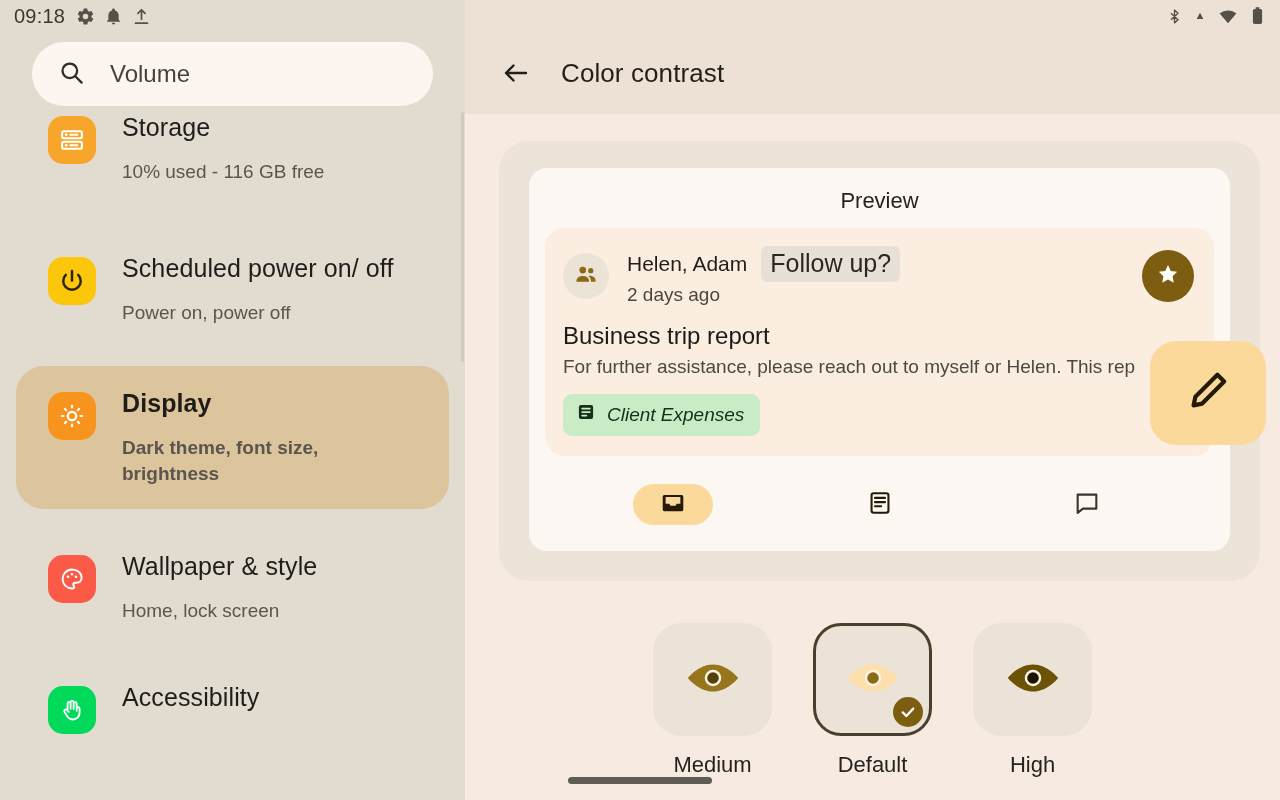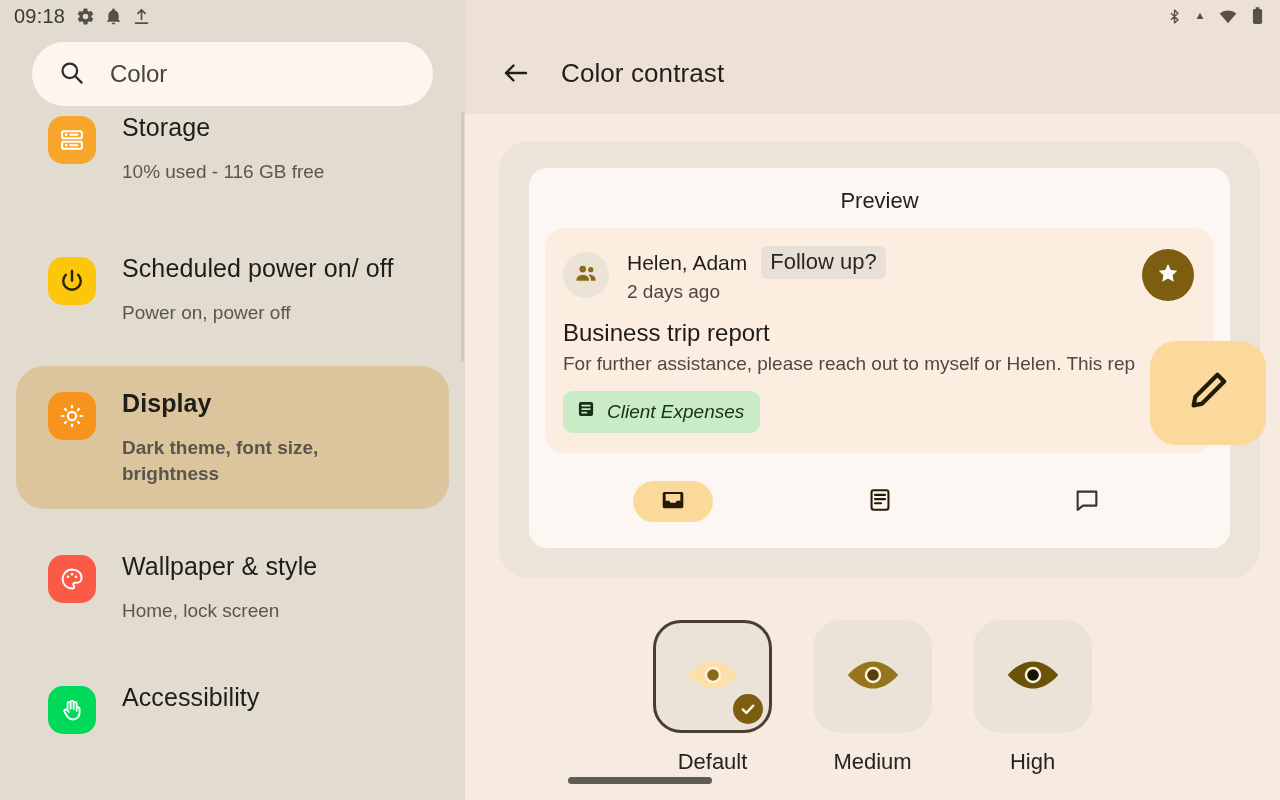--- a/index.html
+++ b/index.html
@@ -147,21 +147,21 @@
     display: flex; align-items: center; justify-content: center;
     flex: none;
   }
   .mail-meta { flex: 1; min-width: 0; }
   .meta-top { display: flex; align-items: center; gap: 14px; }
   .sender { font-size: 21px; color: #211f1b; }
   .chip-follow {
     background: #e8e0d6;
     border-radius: 6px;
     padding: 3px 9px 4px 9px;
-    font-size: 22px;
+    font-size: 25px;
     color: #2a2722;
     white-space: nowrap;
   }
   .mail-time { font-size: 19px; color: #4b4740; margin-top: 2px; }
   .star-fab {
     width: 52px; height: 52px; border-radius: 50%;
     background: #7d5e10;
     display: flex; align-items: center; justify-content: center;
     flex: none;
   }
@@ -271,21 +271,21 @@
   </div>
 
   <div class="searchwrap">
     <div class="searchbar">
       <span>
         <svg width="27" height="27" viewBox="0 0 24 24" fill="none" stroke="#2f2c27" stroke-width="2">
             <circle cx="10.5" cy="10.5" r="6.5"></circle>
             <path d="M15.4 15.4L21 21" stroke-linecap="round"></path>
           </svg>
       </span>
-      <span class="ph">Color</span>
+      <span class="ph">Volume</span>
     </div>
   </div>
 
   <div class="settings-list">
 
     <div class="srow" style="padding-top:2px;">
       <span class="sicon" style="background:#f7a52b;">
         <svg width="28" height="28" viewBox="0 0 24 24" fill="none" stroke="#fff" stroke-width="1.8">
             <rect x="3.5" y="4.5" width="17" height="6" rx="1.6"></rect>
             <rect x="3.5" y="13.5" width="17" height="6" rx="1.6"></rect>
@@ -477,20 +477,33 @@
             </span>
           </span>
         </span>
       </div>
 
     </div>
   </div>
 
   <div class="contrast-row">
 
+    <div class="opt">
+      <div class="swatch">
+        <span>
+          <svg width="62" height="40" viewBox="0 0 64 40">
+            <path d="M32 6C17 6 6 20 6 20s11 14 26 14 26-14 26-14S47 6 32 6z" fill="#96751c"></path>
+            <circle cx="32" cy="20" r="8.5" fill="#fdf3e2"></circle>
+            <circle cx="32" cy="20" r="6" fill="#54400a"></circle>
+          </svg>
+        </span>
+      </div>
+      <div class="olabel">Medium</div>
+    </div>
+
     <div class="opt selected">
       <div class="swatch">
         <span>
           <svg width="62" height="40" viewBox="0 0 64 40">
             <path d="M32 6C17 6 6 20 6 20s11 14 26 14 26-14 26-14S47 6 32 6z" fill="#fcdfab"></path>
             <circle cx="32" cy="20" r="8.5" fill="#fdf3e2"></circle>
             <circle cx="32" cy="20" r="6" fill="#8a6a16"></circle>
           </svg>
         </span>
         <span class="check">
@@ -499,33 +512,20 @@
             </svg>
         </span>
       </div>
       <div class="olabel">Default</div>
     </div>
 
     <div class="opt">
       <div class="swatch">
         <span>
           <svg width="62" height="40" viewBox="0 0 64 40">
-            <path d="M32 6C17 6 6 20 6 20s11 14 26 14 26-14 26-14S47 6 32 6z" fill="#96751c"></path>
-            <circle cx="32" cy="20" r="8.5" fill="#fdf3e2"></circle>
-            <circle cx="32" cy="20" r="6" fill="#54400a"></circle>
-          </svg>
-        </span>
-      </div>
-      <div class="olabel">Medium</div>
-    </div>
-
-    <div class="opt">
-      <div class="swatch">
-        <span>
-          <svg width="62" height="40" viewBox="0 0 64 40">
             <path d="M32 6C17 6 6 20 6 20s11 14 26 14 26-14 26-14S47 6 32 6z" fill="#6b5206"></path>
             <circle cx="32" cy="20" r="8.5" fill="#fdf3e2"></circle>
             <circle cx="32" cy="20" r="6" fill="#1c1403"></circle>
           </svg>
         </span>
       </div>
       <div class="olabel">High</div>
     </div>
 
   </div>

